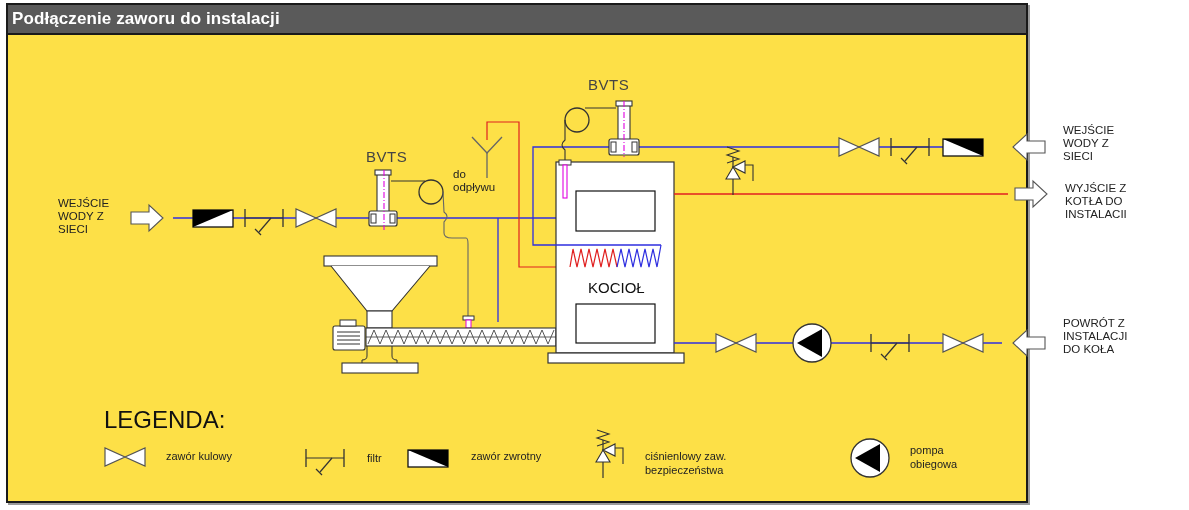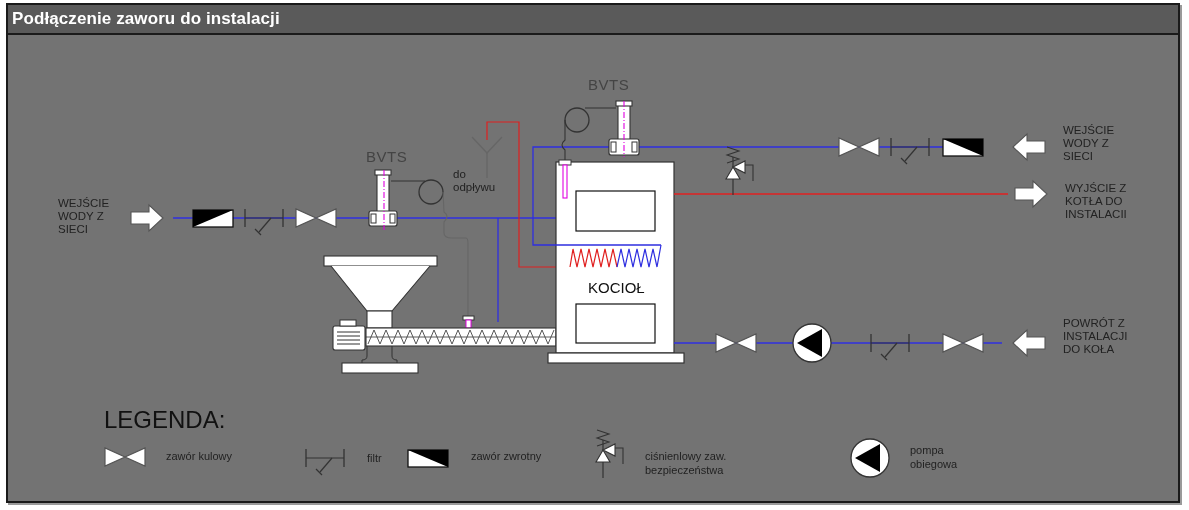--- a/index.html
+++ b/index.html
@@ -1,19 +1,19 @@
 <!DOCTYPE html>
 <html><head>
 <meta charset="utf-8">
 <style>
   html, body { margin: 0; padding: 0; background: #ffffff; }
   body { width: 1189px; height: 510px; position: relative; overflow: hidden; font-family: "Liberation Sans", sans-serif; }
   .panel {
-    position: absolute; left: 6px; top: 3px; width: 1174px; height: 500px;
-    border: 2px solid #1a1a1a; box-sizing: border-box; background: #737373;
+    position: absolute; left: 6px; top: 3px; width: 1022px; height: 500px;
+    border: 2px solid #1a1a1a; box-sizing: border-box; background: #fde047;
     box-shadow: 2px 2px 0 #9a9a9a;
   }
   .panel-header {
     position: absolute; left: 0; top: 0; right: 0; height: 30px;
     background: #5a5a5a; border-bottom: 2px solid #1a1a1a; box-sizing: border-box;
   }
   .panel-title {
     position: absolute; left: 4px; top: 4px; color: #ffffff;
     font-weight: bold; font-size: 17px; letter-spacing: 0.1px;
   }

